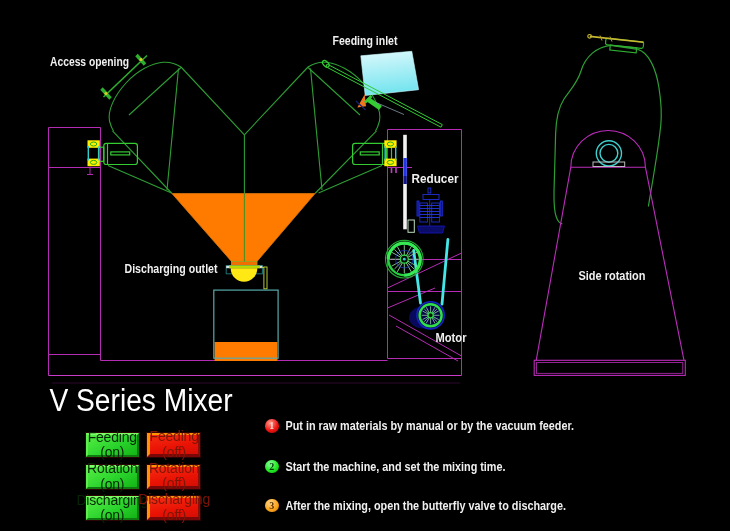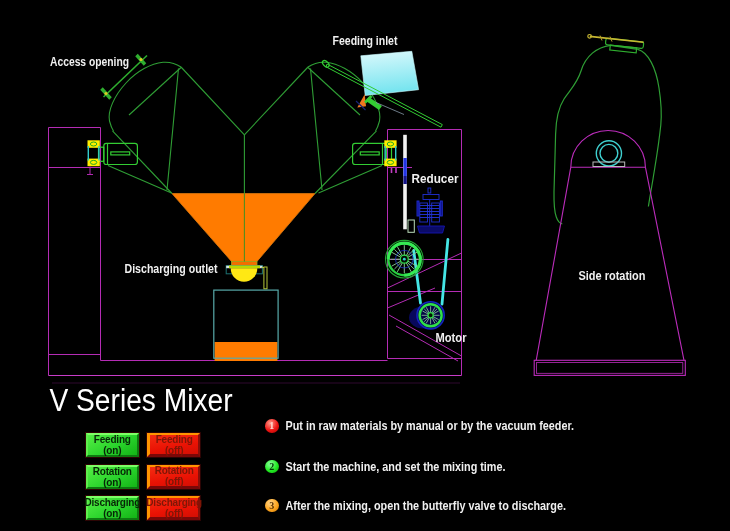--- a/index.html
+++ b/index.html
@@ -1,20 +1,20 @@
 <!DOCTYPE html>
 <html><head>
 <meta charset="utf-8">
 <style>
 html,body{margin:0;padding:0;background:#000;width:730px;height:531px;overflow:hidden;}
 *{box-sizing:border-box;}
 #stage{position:relative;width:730px;height:531px;background:#000;font-family:"Liberation Sans",sans-serif;}
 svg{position:absolute;left:0;top:0;}
 .lbl{fill:#f0f0f0;font-family:"Liberation Sans",sans-serif;font-weight:bold;font-size:12px;}
-.btn{position:absolute;width:53.5px;height:24px;display:flex;align-items:center;justify-content:center;text-align:center;font-size:10px;font-weight:bold;line-height:1.1;letter-spacing:-0.2px;box-shadow:0 0 0 1px #2c0404;}
+.btn{position:absolute;width:53.5px;height:24px;display:flex;align-items:center;justify-content:center;text-align:center;font-size:14px;font-weight:normal;line-height:1.1;letter-spacing:-0.2px;box-shadow:0 0 0 1px #2c0404;}
 .bg{background:linear-gradient(150deg,#55ee44,#2ad32c 55%,#14b416);border:2px solid;border-color:#7dff66 #0e7a10 #0e7a10 #5fee4e;color:#072607;}
 .br{background:linear-gradient(170deg,#f52d12,#e91204 60%,#d40f04);border-style:solid;border-width:2px 2px 3px 3px;border-color:#ff9500 #8a0f08 #7a0808 #ff9500;color:#7e1607;}
 .num{position:absolute;width:13.6px;height:13.6px;border-radius:50%;font-family:"Liberation Serif",serif;font-weight:bold;font-size:10px;text-align:center;line-height:13.6px;}
 .n1{background:radial-gradient(circle at 38% 30%,#ff9a8a,#ee1513 55%,#a30300);color:#ffd9cf;}
 .n2{background:radial-gradient(circle at 38% 30%,#8cffa0,#22e822 55%,#0aa80a);color:#073807;}
 .n3{background:radial-gradient(circle at 38% 30%,#ffd58a,#fda51f 55%,#c97708);color:#5c3202;}
 </style>
 </head>
 <body>
 <div id="stage">

